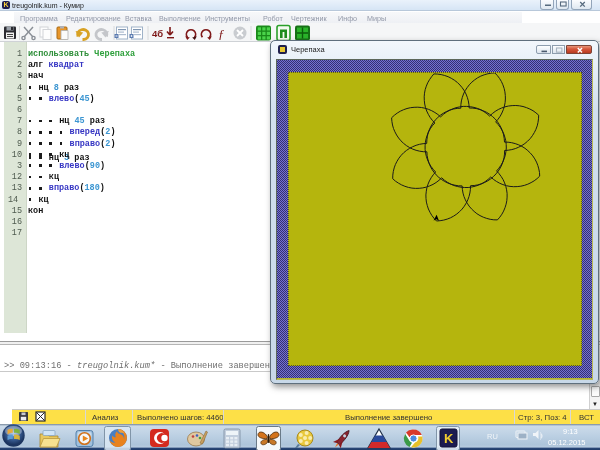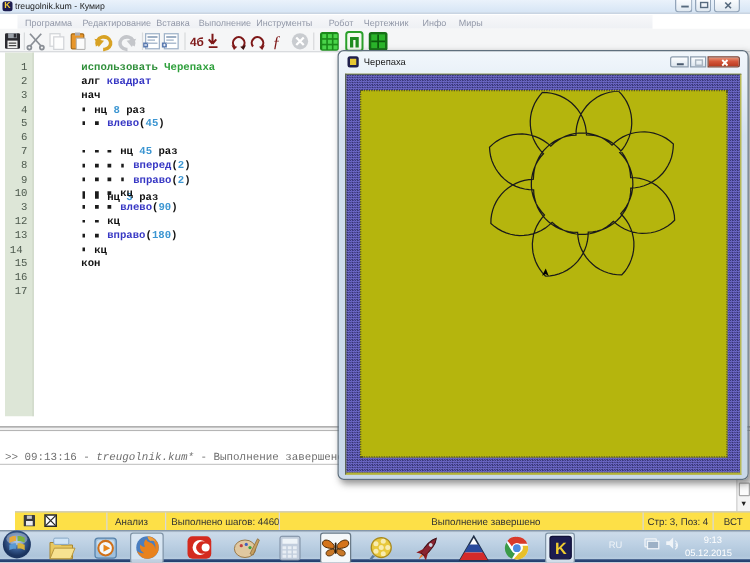--- a/index.html
+++ b/index.html
@@ -19,21 +19,21 @@
 #menubar { left:0; top:12px; width:508px; height:11px; background:linear-gradient(#f7f8fa,#eef0f4);
   font-size:7.2px; color:#9298a8;margin-left:14px; }
 #menubar span { position:absolute; top:2px; }
 
 #toolbar { left:0; top:23px; width:600px; height:19px; background:#f5f6f7; border-bottom:1px solid #cfd2d6; }
 
 #editor { left:0; top:42px; width:600px; height:299px; background:#fff; }
 #gutter { left:4px; top:0; width:23px; height:291px; background:#dde6d7; border-right:1px solid #cdd6c6; }
 .ln { position:absolute; left:4px; width:19px; text-align:right; padding-right:1px; font-family:"Liberation Mono",monospace; font-size:8.5px; color:#4e5a4e; }
 .code { position:absolute; left:28px; font-family:"Liberation Mono",monospace; font-size:8.5px;
-  font-weight:bold; color:#111; white-space:pre;padding-left:37px; }
+  font-weight:bold; color:#111; white-space:pre; }
 .kgrn { color:#2f8f3a; }
 .kgrn2 { color:#2fa03c; }
 .kblu { color:#3737c4;margin-top:26px; }
 .num { color:#3c96d2; }
 .dot { display:inline-block; width:10.4px; color:transparent; position:relative; }
 .dot::after { content:""; position:absolute; left:0.5px; top:3.4px; width:2.8px; height:2.8px; background:#1c1c1c; }
 
 #splitter { left:0; top:341px; width:600px; height:4px; background:#f0f0f0;
   border-top:1px solid #9a9a9a; border-bottom:1px solid #b5b5b5; }
 #console { left:0; top:345px; width:600px; height:64px; background:#fff; }

